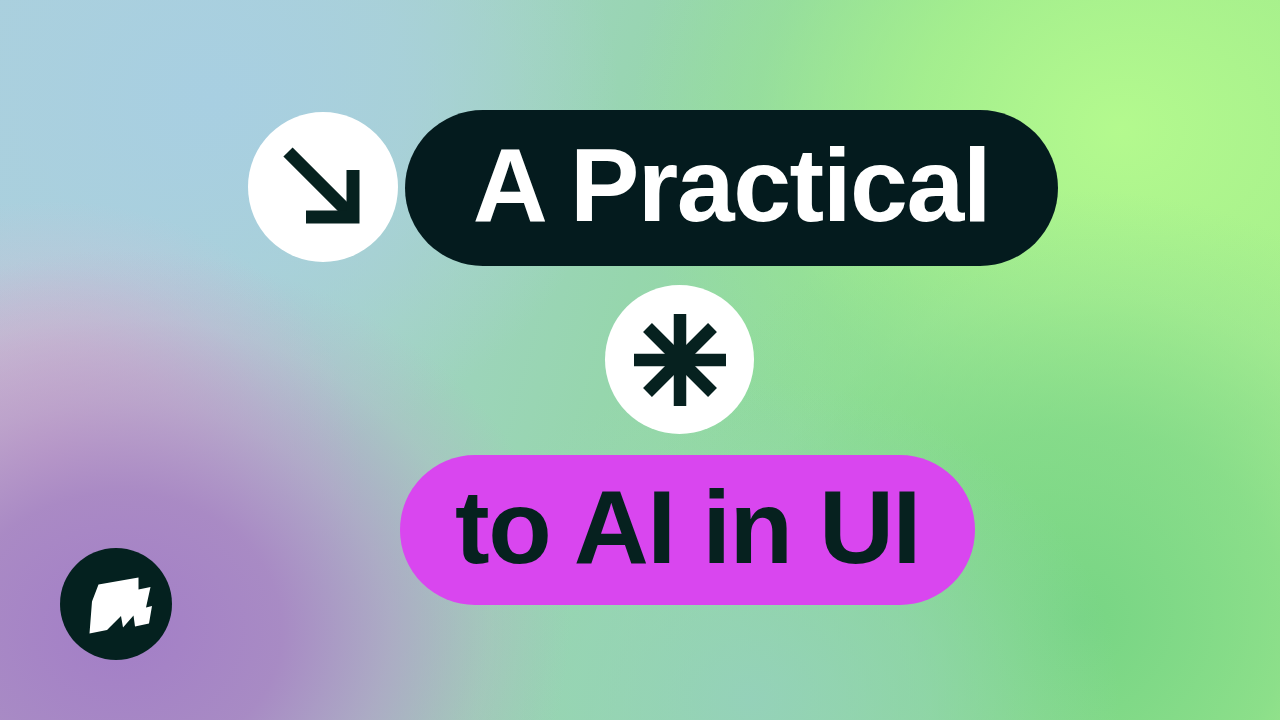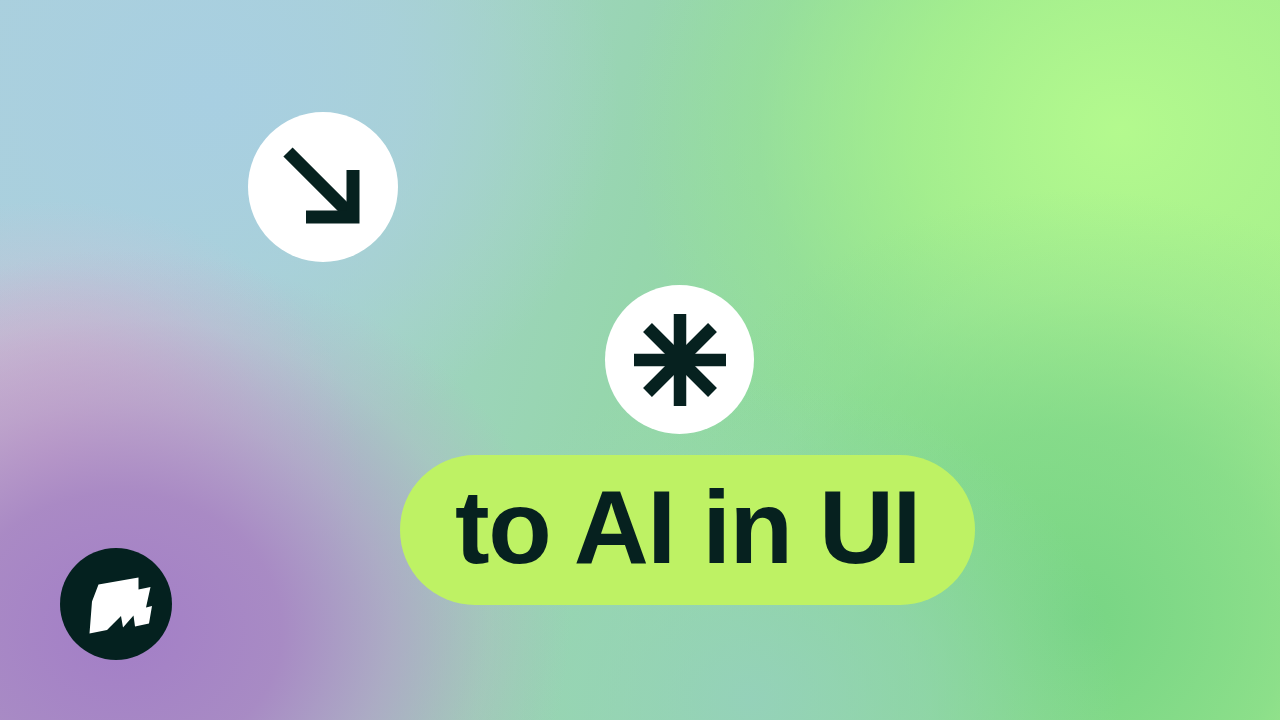--- a/index.html
+++ b/index.html
@@ -178,21 +178,21 @@
     height: 149px;
     background: #ffffff;
   }
 
   
   .pill-aiui {
     left: 400px;
     top: 455px;
     width: 575px;
     height: 150px;
-    background: #bef264;
+    background: #d946ef;
   }
   .pill-aiui .pill-text { color: #06211f; }
 
   
   .logo-badge {
     position: absolute;
     left: 60px;
     top: 548px;
     width: 112px;
     height: 112px;
@@ -223,20 +223,23 @@
 
     <div class="pill circle-arrow">
       <svg class="icon-svg" width="98" height="98" viewBox="0 0 98 98" aria-hidden="true">
         <g fill="none" stroke="#06211f" stroke-width="13" stroke-linecap="butt">
           <line x1="14" y1="14" x2="79" y2="79"></line>
         </g>
         <path d="M32 79 H79 V32" fill="none" stroke="#06211f" stroke-width="13" stroke-linecap="butt"></path>
       </svg>
     </div>
 
+    <div class="pill pill-dark">
+      <span class="pill-text">A Practical</span>
+    </div>
 
 
     <div class="pill circle-star">
       <svg class="icon-svg" width="104" height="104" viewBox="0 0 104 104" aria-hidden="true">
         <g stroke="#06211f" stroke-width="12.5" stroke-linecap="butt">
           <line x1="52" y1="6" x2="52" y2="98"></line>
           <line x1="6" y1="52" x2="98" y2="52"></line>
           <line x1="19.5" y1="19.5" x2="84.5" y2="84.5"></line>
           <line x1="84.5" y1="19.5" x2="19.5" y2="84.5"></line>
         </g>

